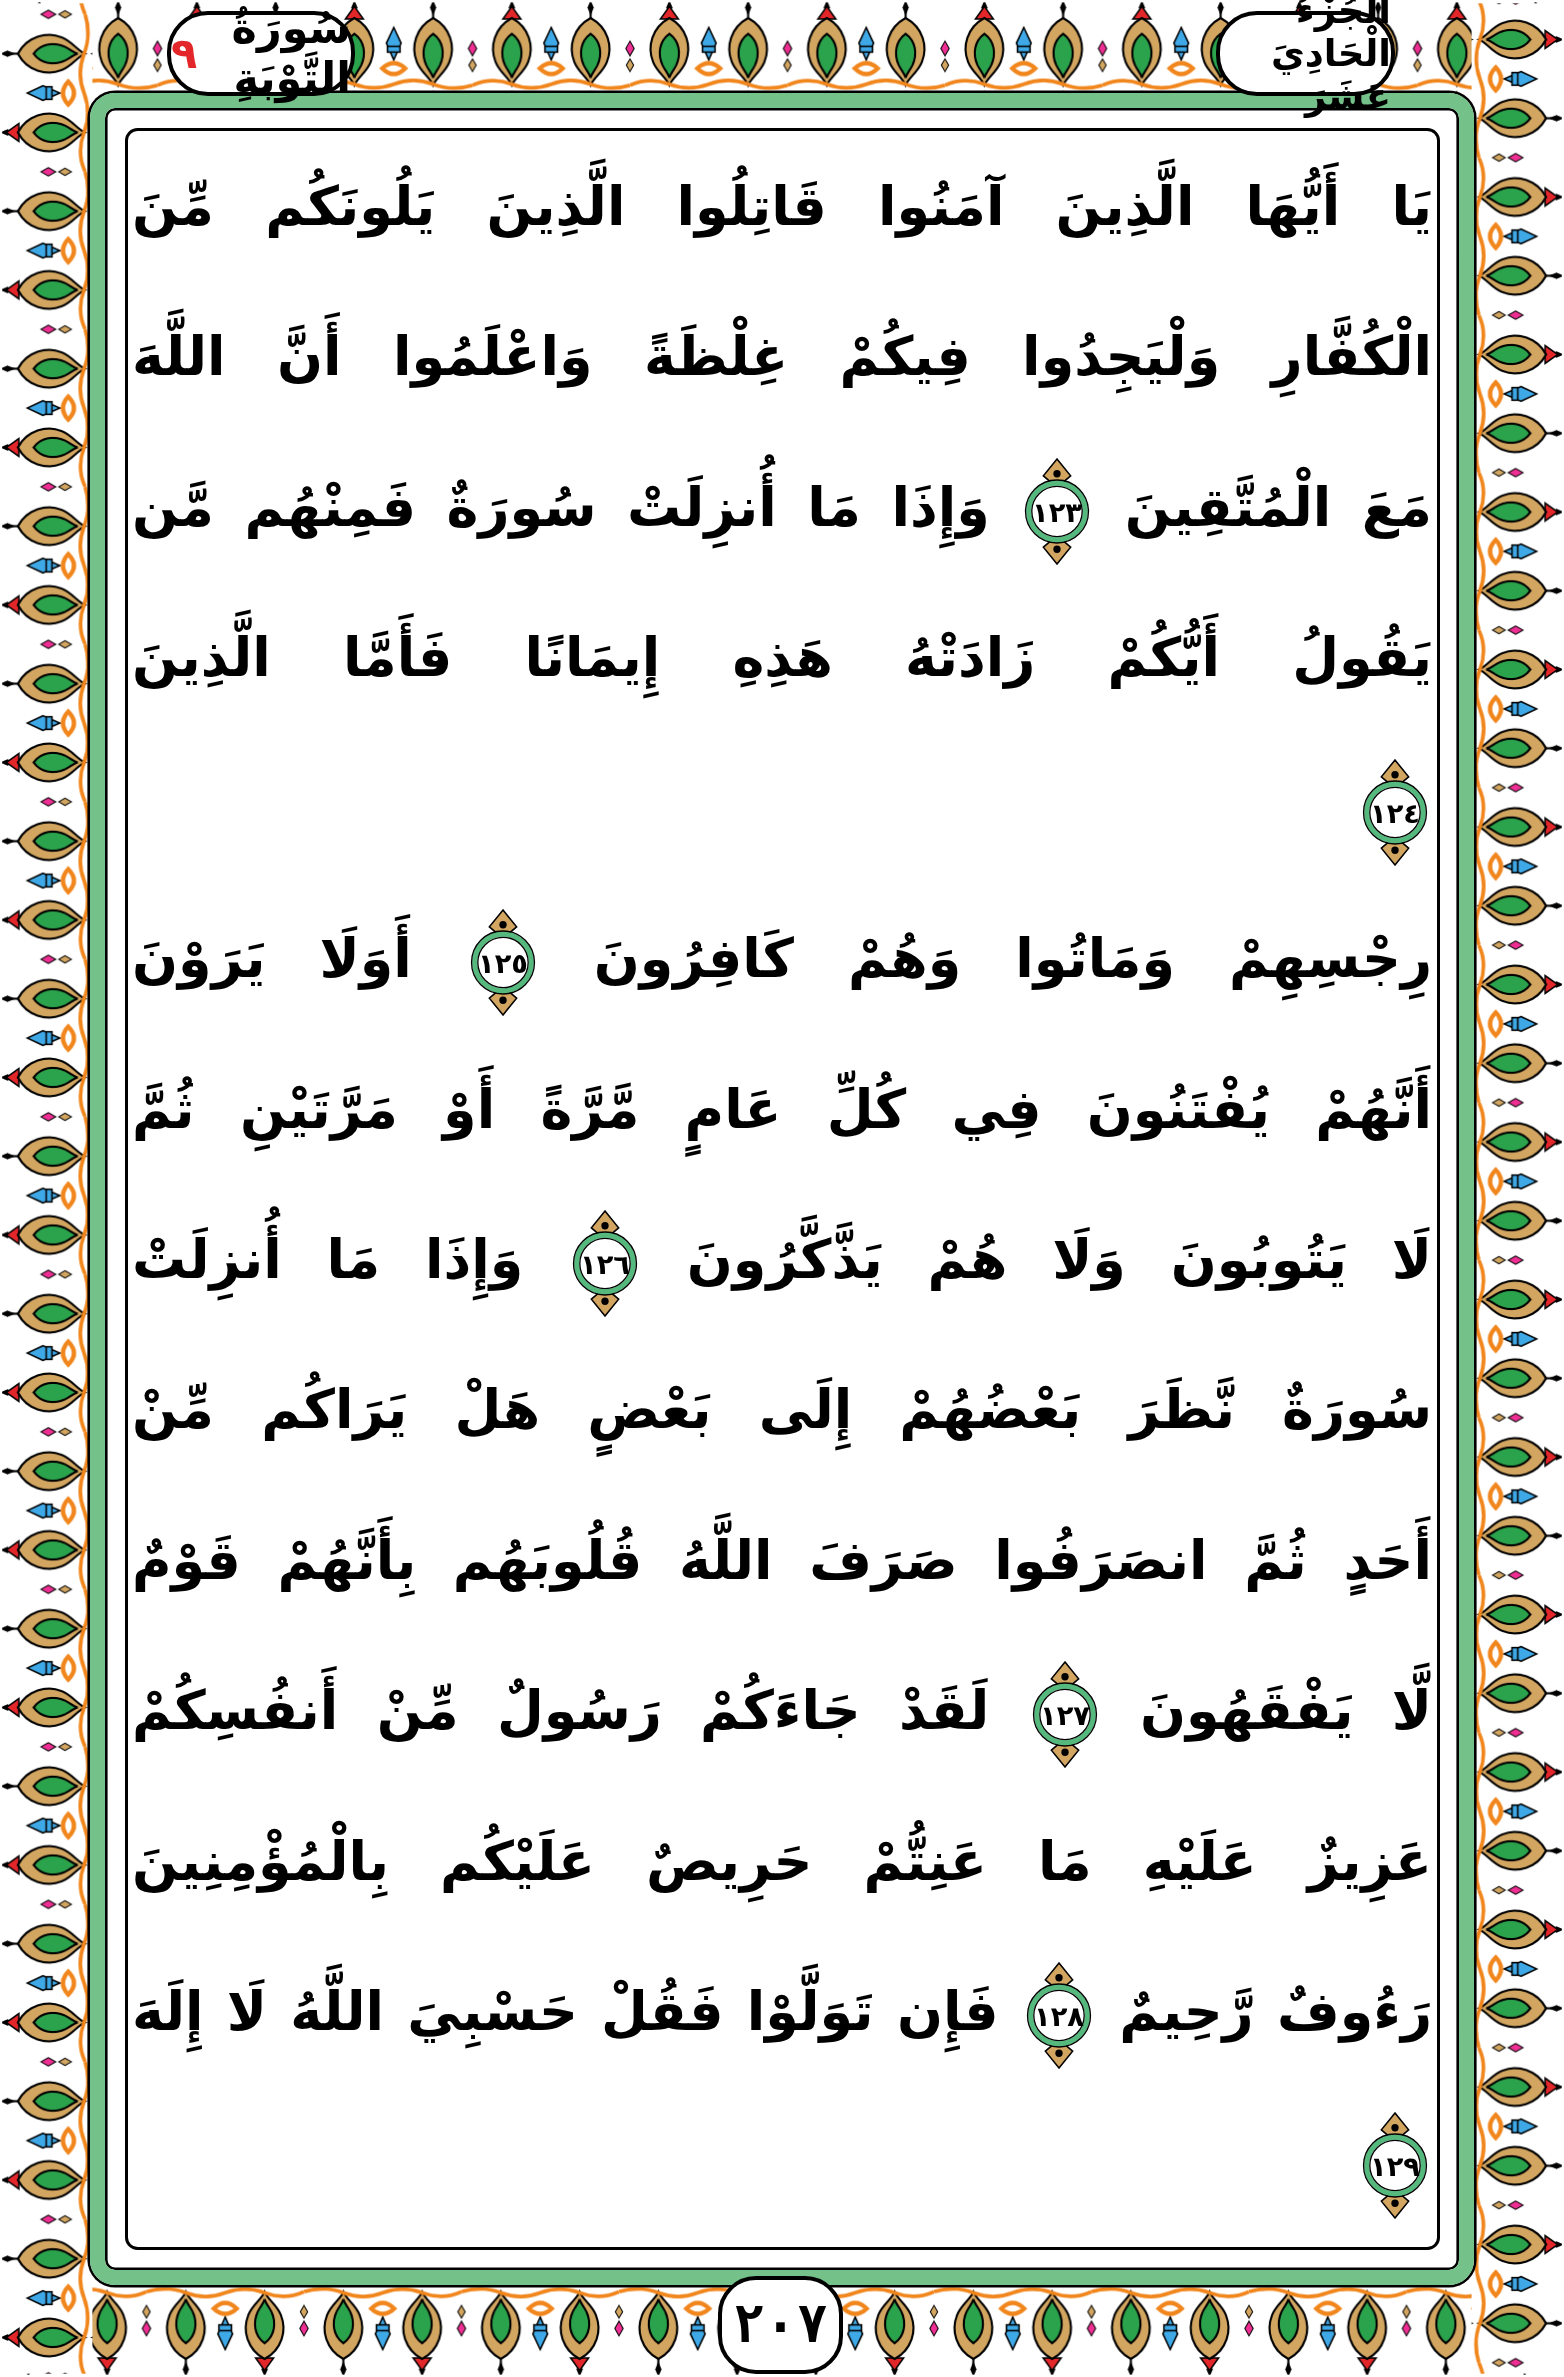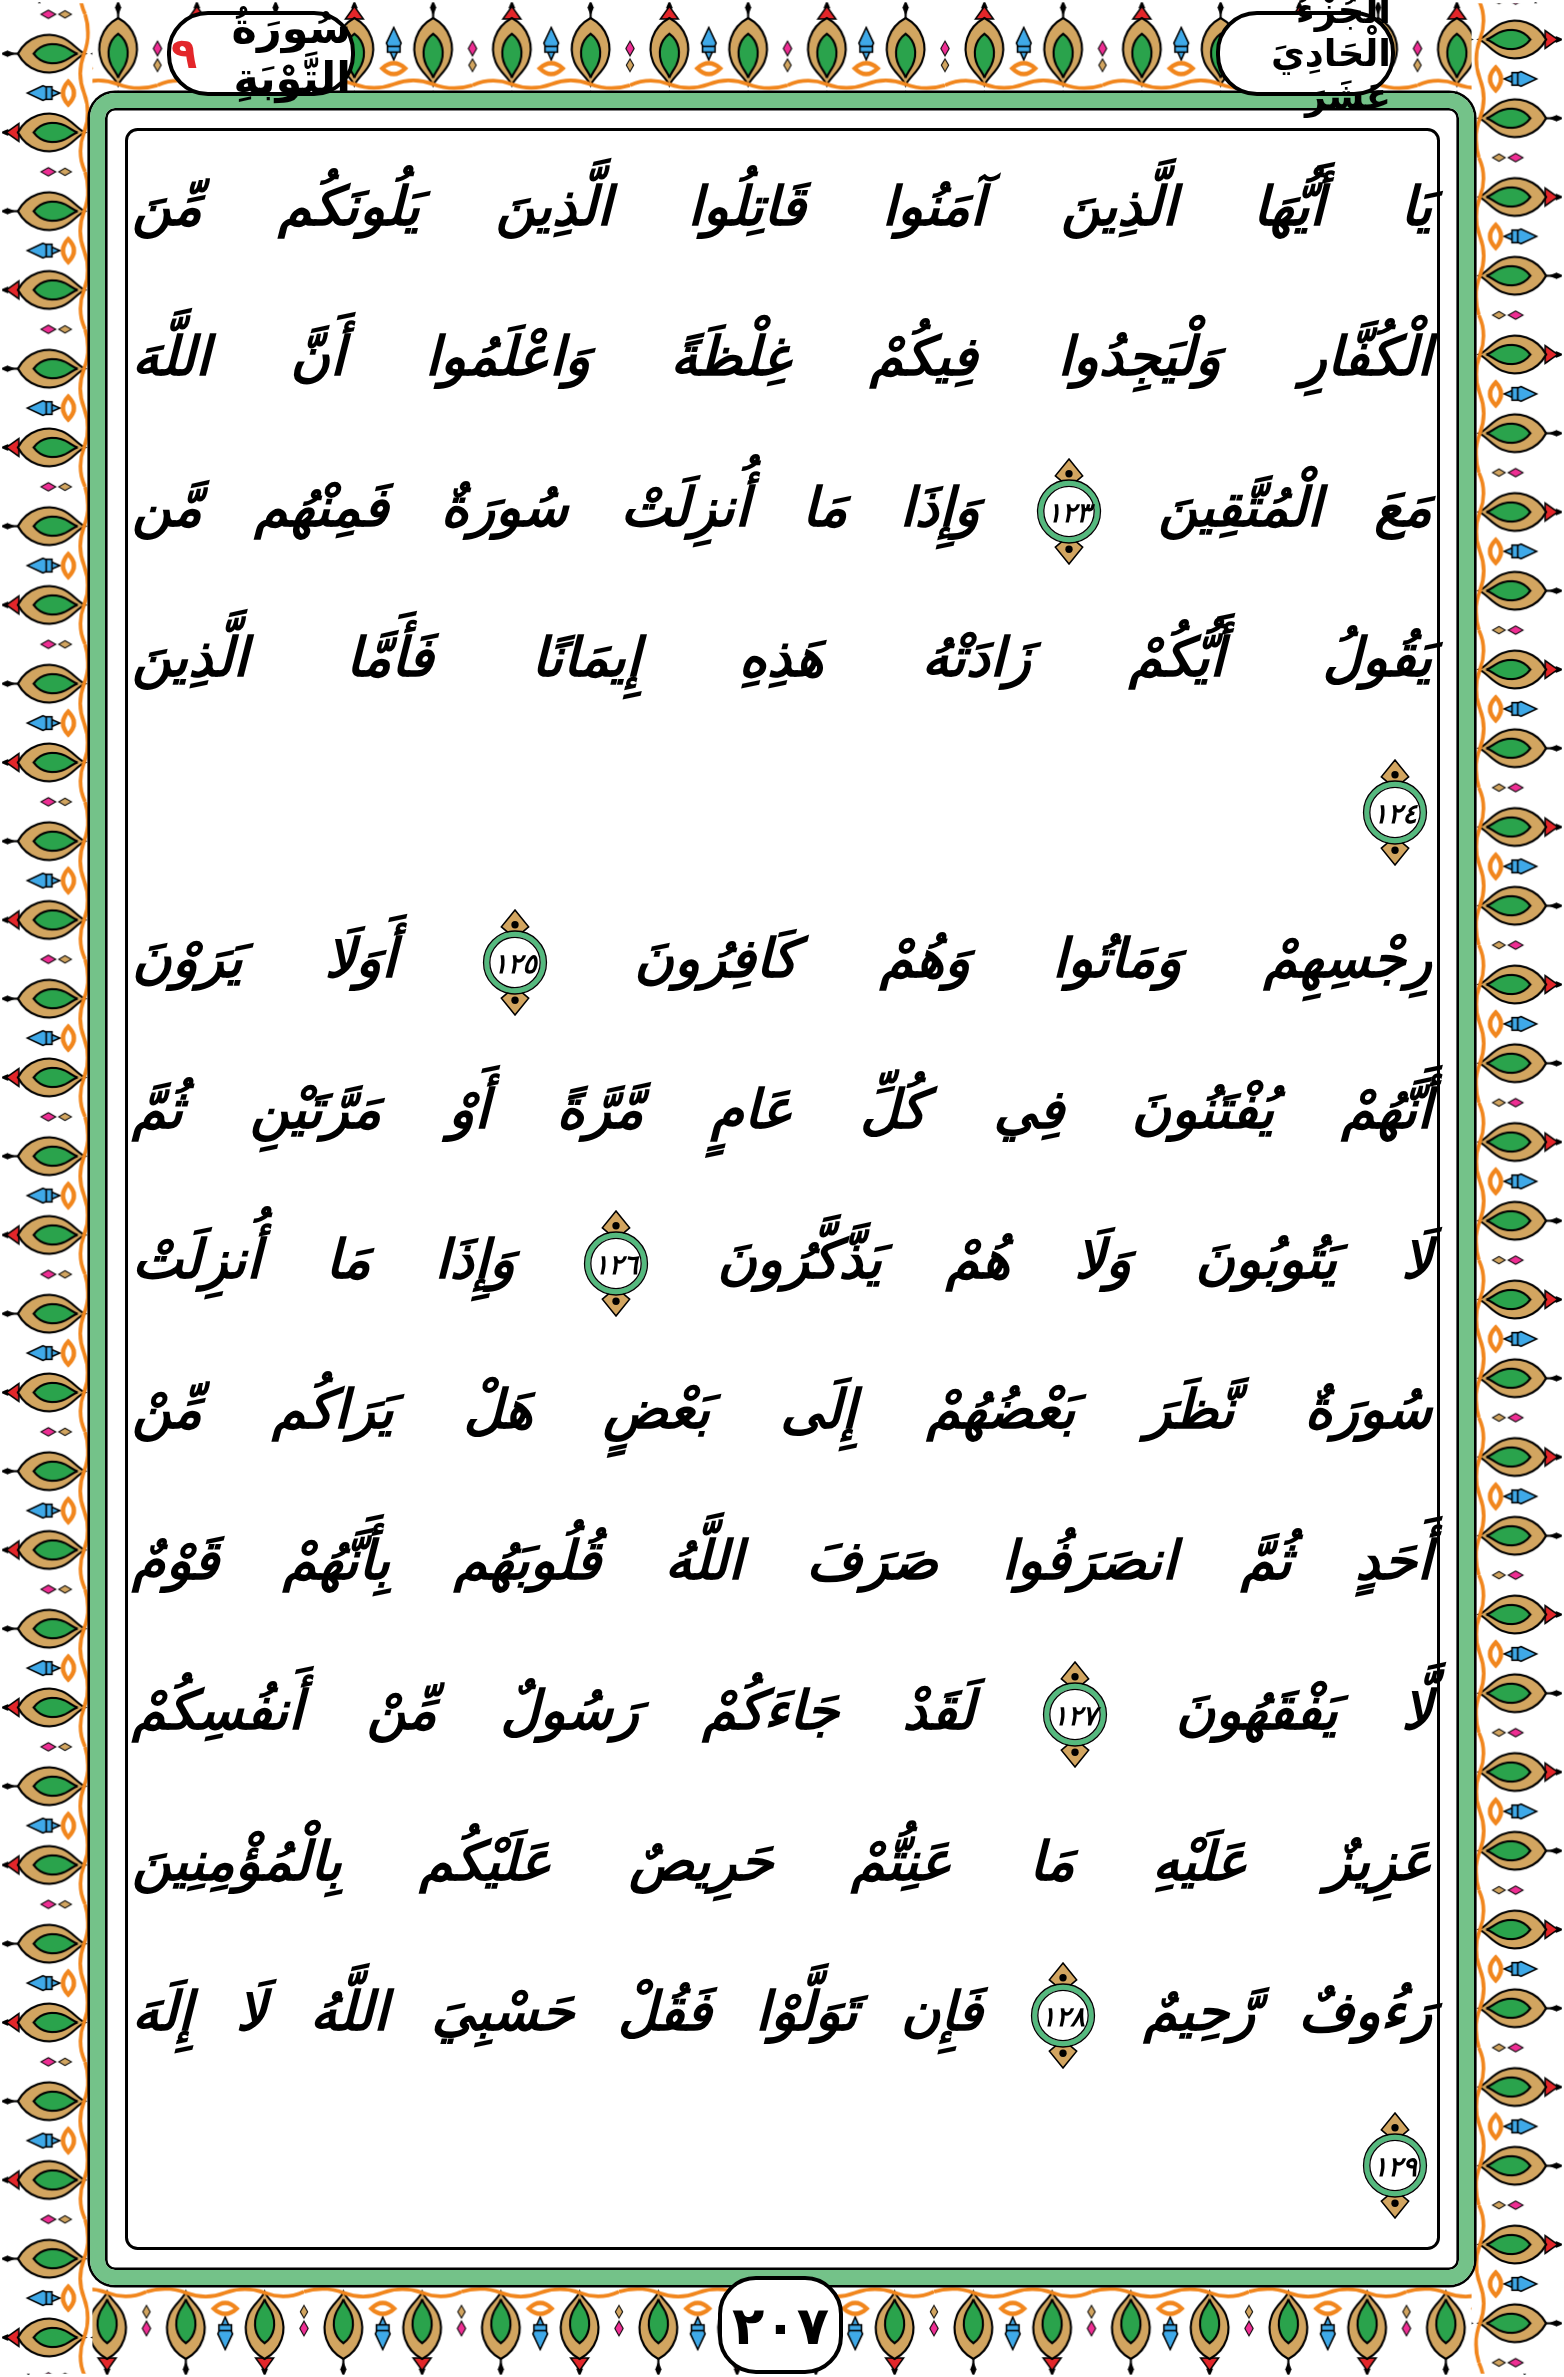--- a/index.html
+++ b/index.html
@@ -9,24 +9,24 @@
   .green-frame{position:absolute;left:90px;top:93px;width:1384px;height:2192px;
         box-sizing:border-box;border:15.8px solid #74C289;border-radius:25px;
         box-shadow:0 0 0 2.6px #000, inset 0 0 0 2.6px #000;z-index:2;background:transparent;}
   .inner-rule{position:absolute;left:125px;top:128px;width:1315px;height:2122px;
         box-sizing:border-box;border:3.2px solid #000;border-radius:12.6px;z-index:2;background:#fff;}
   .cartouche{position:absolute;box-sizing:border-box;background:#fff;border:4.7px solid #000;
         z-index:3;display:flex;align-items:center;justify-content:center;gap:14.7px;
         direction:rtl;font-weight:bold;color:#000;}
   .cartouche-surah{left:167px;top:10.5px;width:188px;height:85px;border-radius:41px;font-size:43px;}
   .cartouche-juz{left:1216px;top:10.5px;width:179px;height:85px;border-radius:41px;font-size:37px;align-items:center;}
-  .cartouche-page{left:718px;top:2276px;width:125px;height:98px;border-radius:38px;font-size:53px;z-index:4;}
+  .cartouche-page{left:718px;top:2276px;width:125px;height:98px;border-radius:38px;font-size:53px;z-index:4;font-family:Liberation Mono, monospace;}
   .surah-num{color:#E3262A;}
   .text-zone{position:absolute;left:132px;top:137px;width:1300px;height:2106px;z-index:3;
-        display:flex;flex-direction:column;direction:rtl;font-style:italic;}
+        display:flex;flex-direction:column;direction:rtl;}
   .qline{flex:1 1 0;font-size:54px;font-weight:bold;color:#000;white-space:nowrap;
         text-align:justify;text-align-last:justify;direction:rtl;
         display:block;line-height:140px;overflow:visible;}
   .vmark{display:inline-block;width:74px;height:107px;vertical-align:middle;line-height:0;}
   .vmark svg{display:block;}
 </style>
 </head>
 <body>
 
 <div class="page">

